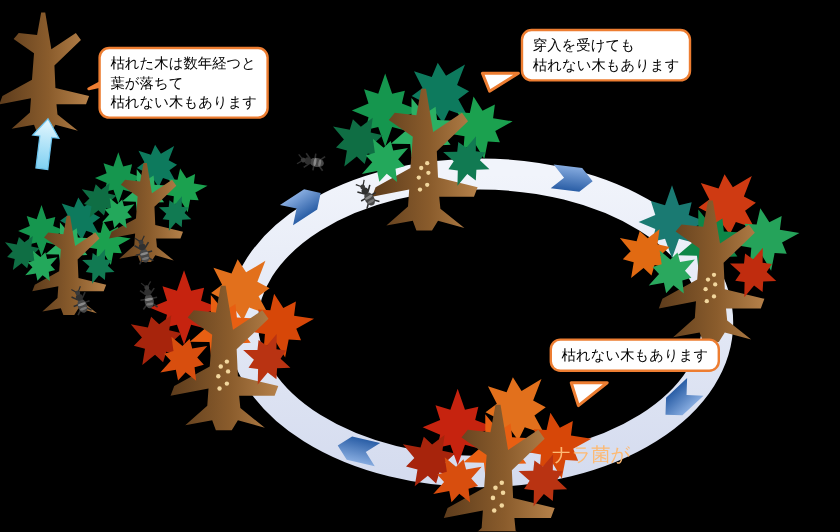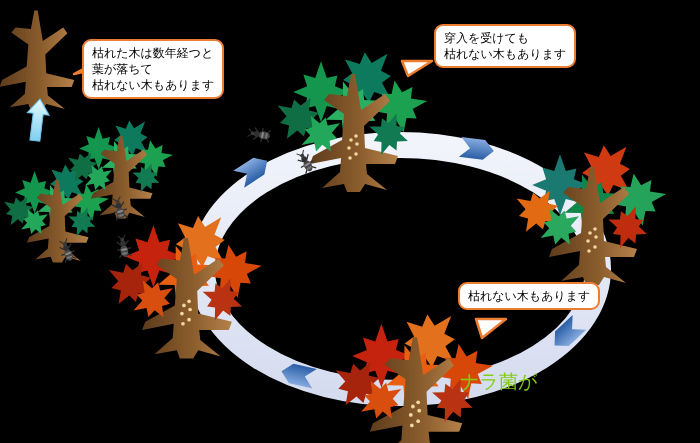--- a/index.html
+++ b/index.html
@@ -1,21 +1,21 @@
 <!DOCTYPE html>
 <html><head>
 <meta charset="utf-8">
 <style>
   html,body{margin:0;padding:0;background:#000;}
   .stage{position:relative;width:700px;height:443px;background:#000;overflow:hidden;
          font-family:"Liberation Sans","DejaVu Sans",sans-serif;}
   .stage svg{position:absolute;left:0;top:0;}
   .bubble{position:absolute;background:#fff;border:2.5px solid #ED7D31;border-radius:9px;
           padding:4px 8px;color:#000;font-size:12px;line-height:16px;white-space:nowrap;z-index:5;}
-  .diagram-label{position:absolute;color:#84cc16;font-size:19px;z-index:4;}
+  .diagram-label{position:absolute;color:#fdba74;font-size:16px;z-index:4;}
 </style>
 </head>
 <body>
 
 <div class="stage">
   <svg id="scene" width="700" height="443" viewBox="0 0 700 443">
       <defs>
         <linearGradient id="ringGrad" x1="0" y1="0" x2="0" y2="1">
           <stop offset="0" stop-color="#f1f4fb"></stop>
           <stop offset="1" stop-color="#d5dcef"></stop>

